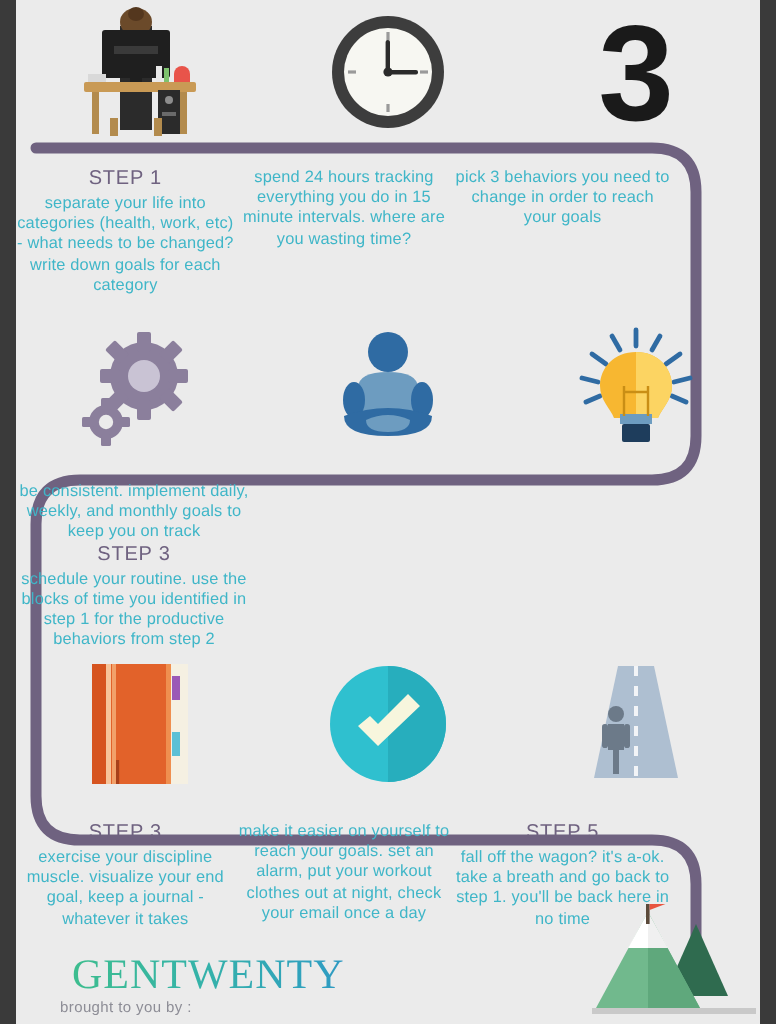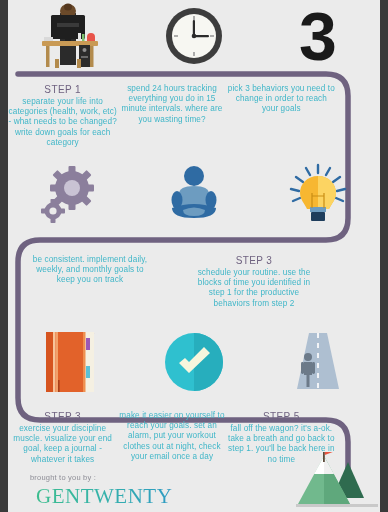--- a/index.html
+++ b/index.html
@@ -59,21 +59,21 @@
   
   .text-row {
     position: absolute;
     left: 8px;
     width: 328px;
     display: flex;
     justify-content: space-around;
     align-items: flex-start;
   }
   #text-row1 { top: 84px; }
-  #text-row2 { top: 255px; }
+  #text-row2 { top: 241px; flex-direction: column; }
   #text-row3 { top: 411px; }
 
   .text-cell {
     width: 118px;
     text-align: center;
     color: #3fb6c8;
     font-size: 8.2px;
     line-height: 10.2px;
     letter-spacing: 0.1px;
   }
@@ -329,17 +329,17 @@
       <polygon points="28,4 38,22 18,22" fill="#ffffff"></polygon>
       <polygon points="28,4 54,52 28,52" fill="#5fa87c"></polygon>
       <polygon points="28,4 38,22 28,22" fill="#f0f0f0"></polygon>
       <rect x="27" y="-6" width="1.8" height="16" fill="#5b4a3a"></rect>
       <polygon points="28.8,-6 42,-2 28.8,3" fill="#e8543f"></polygon>
       <rect x="0" y="52" width="82" height="3" fill="#c9c9c9"></rect>
     </svg>
   </div>
 
   <div id="footer">
+    <div id="logo">GENTWENTY</div>
     <div id="brought-line">brought to you by :</div>
-    <div id="logo">GENTWENTY</div>
   </div>
 
 </div>
 
 </body></html>

